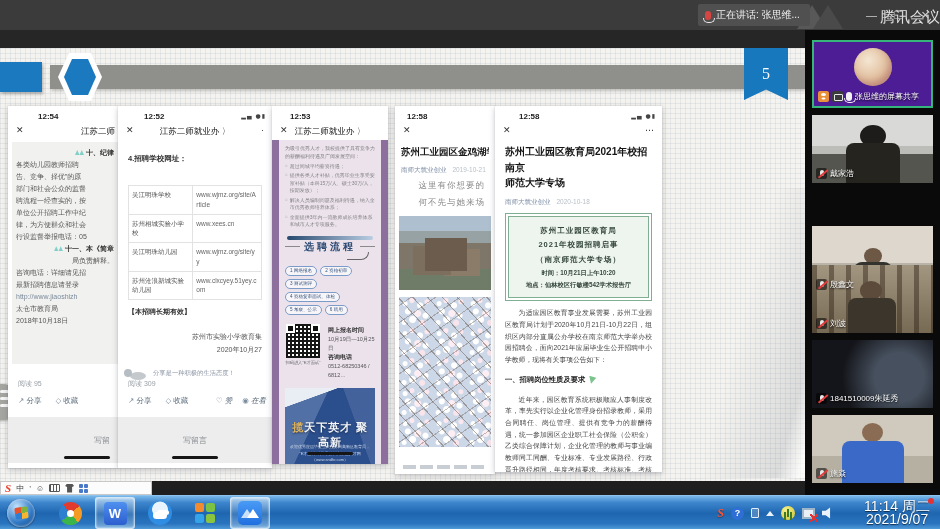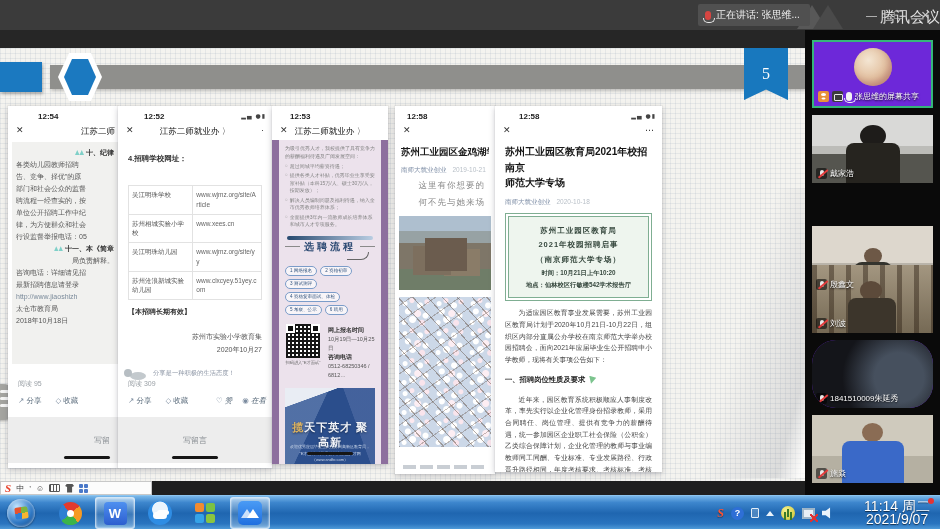--- a/index.html
+++ b/index.html
@@ -143,23 +143,23 @@
   .p5-title{margin:38px 10px 0;font-size:10px;font-weight:bold;color:#151515;line-height:1.55;}
   .g-box{margin:9px 13px 0;border:1px solid #7fae92;outline:1px solid #7fae92;outline-offset:2px;background:#eef5ee;
     padding:7px 15px 6px;text-align:center;}
   .bx1{font-size:7.5px;font-weight:bold;color:#35473d;line-height:1.95;letter-spacing:1px;}
   .bx2{font-size:6.3px;font-weight:bold;color:#35473d;line-height:1.9;white-space:nowrap;}
   .p5-p{margin:9px 10px 0;font-size:6.8px;color:#454545;line-height:1.72;text-align:justify;text-indent:2em;}
   .p5-h{margin:9px 10px 0;font-size:7.3px;font-weight:bold;color:#222;}
   .flag{display:inline-block;width:7px;height:8px;margin-left:4px;background:#7cc48e;clip-path:polygon(0 0,100% 25%,25% 100%);vertical-align:middle;}
   
   .panel{position:absolute;left:805px;top:30px;width:135px;height:465px;background:#0a0a0a;z-index:20;}
-  .tile{position:absolute;left:7px;width:121px;height:68px;background:#6d28d9;overflow:hidden;padding-left:32px;}
+  .tile{position:absolute;left:7px;width:121px;height:68px;background:#4c1d95;overflow:hidden;padding-left:32px;}
   .tile.speaking{border:2px solid #35b57a;}
-  .t1{top:10px;}.t2{top:85px;}.t3{top:160px;margin-top:36px;}.t4{top:235px;}.t5{top:310px;border-radius:24px;}.t6{top:385px;}
+  .t1{top:10px;}.t2{top:85px;}.t3{top:160px;margin-top:36px;}.t4{top:235px;}.t5{top:310px;}.t6{top:385px;}
   .avatar{position:absolute;left:50%;top:6px;margin-left:-19px;width:38px;height:38px;border-radius:50%;
     background:radial-gradient(circle at 38% 32%,#f4e6d3,#e2bf9e 55%,#cb9376);box-shadow:inset -3px -4px 6px rgba(150,80,90,.35);}
   .vrow{position:absolute;left:4px;bottom:4px;display:flex;align-items:center;gap:3px;z-index:2;}
   .vname{font-size:8px;color:#fff;text-shadow:0 1px 2px #000;white-space:nowrap;}
   .sh-person{width:11px;height:11px;border-radius:2px;background:#e8913a;position:relative;}
   .sh-person::after{content:"";position:absolute;left:3px;top:2px;width:5px;height:3px;border-radius:50%;background:#fff;box-shadow:0 4px 0 -0.5px #fff;}
   .sh-screen{width:11px;height:11px;border-radius:2px;background:#3c3c3c;position:relative;}
   .sh-screen::after{content:"";position:absolute;left:2px;top:2.5px;width:7px;height:5px;border:1px solid #e8e8e8;border-radius:1px;}
   .sh-mic{width:6px;height:9px;background:#f2f2f2;border-radius:3px;position:relative;}
   .sh-mic::after{content:"";position:absolute;left:-2px;bottom:-2px;width:10px;height:4px;border:1px solid #f2f2f2;border-top:none;border-radius:0 0 5px 5px;}

